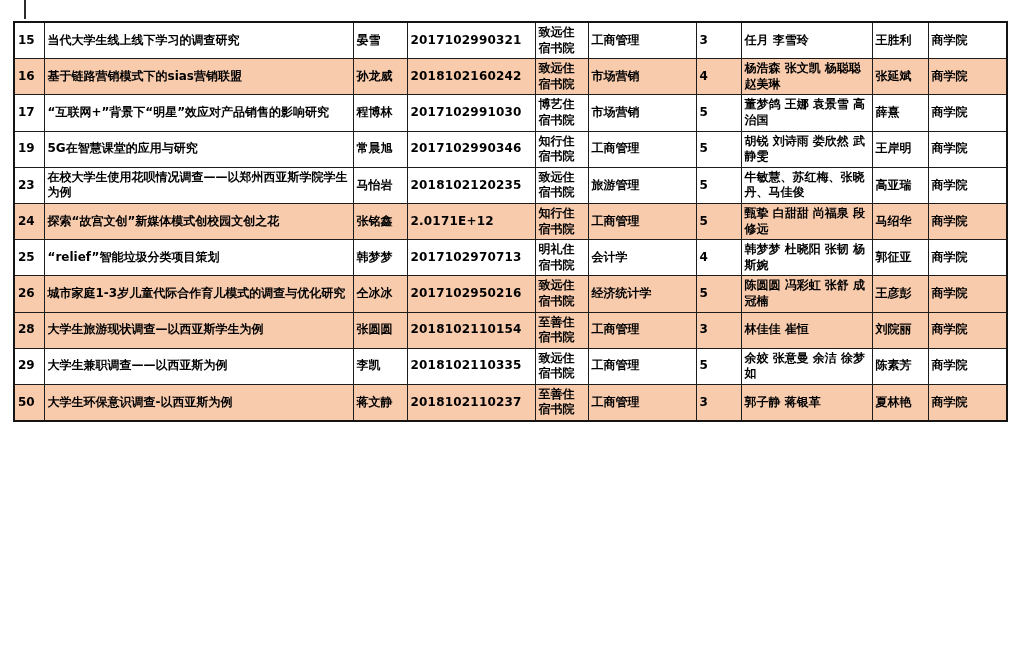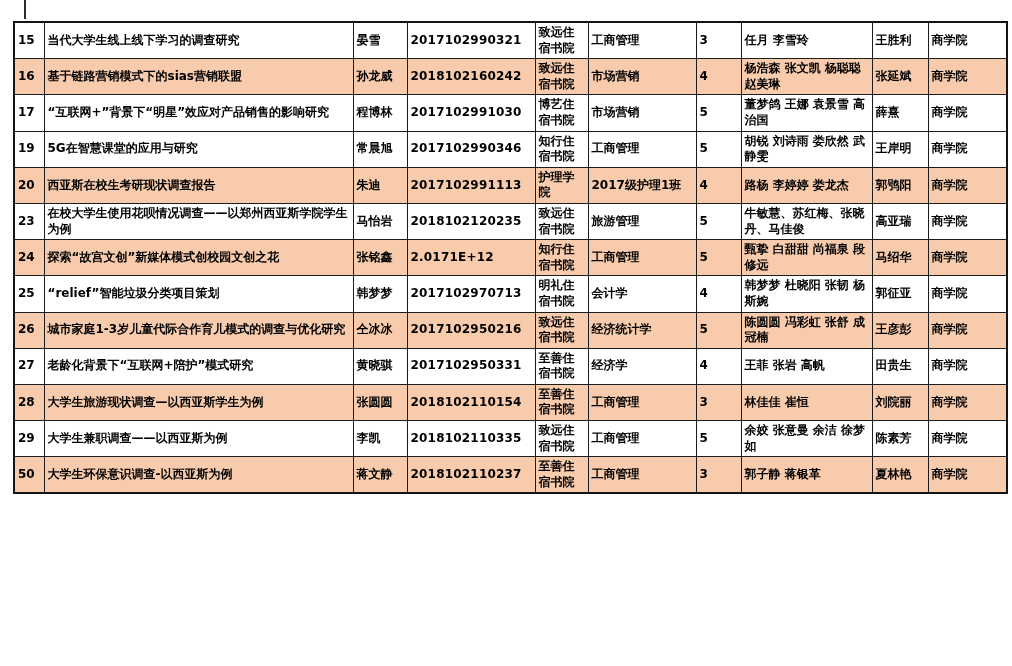--- a/index.html
+++ b/index.html
@@ -110,32 +110,20 @@
           <td class="c-title">5G在智慧课堂的应用与研究</td>
           <td class="c-leader">常晨旭</td>
           <td class="c-student_id">2017102990346</td>
           <td class="c-college">知行住宿书院</td>
           <td class="c-major">工商管理</td>
           <td class="c-count">5</td>
           <td class="c-members">胡锐 刘诗雨 娄欣然 武静雯</td>
           <td class="c-instructor">王岸明</td>
           <td class="c-school">商学院</td>
         </tr>
-        <tr class="alt">
-          <td class="c-no">20</td>
-          <td class="c-title">西亚斯在校生考研现状调查报告</td>
-          <td class="c-leader">朱迪</td>
-          <td class="c-student_id">2017102991113</td>
-          <td class="c-college">护理学院</td>
-          <td class="c-major">2017级护理1班</td>
-          <td class="c-count">4</td>
-          <td class="c-members">路杨 李婷婷 娄龙杰</td>
-          <td class="c-instructor">郭鸮阳</td>
-          <td class="c-school">商学院</td>
-        </tr>
         <tr>
           <td class="c-no">23</td>
           <td class="c-title">在校大学生使用花呗情况调查——以郑州西亚斯学院学生为例</td>
           <td class="c-leader">马怡岩</td>
           <td class="c-student_id">2018102120235</td>
           <td class="c-college">致远住宿书院</td>
           <td class="c-major">旅游管理</td>
           <td class="c-count">5</td>
           <td class="c-members">牛敏慧、苏红梅、张晓丹、马佳俊</td>
           <td class="c-instructor">高亚瑞</td>
@@ -170,32 +158,20 @@
           <td class="c-title">城市家庭1-3岁儿童代际合作育儿模式的调查与优化研究</td>
           <td class="c-leader">仝冰冰</td>
           <td class="c-student_id">2017102950216</td>
           <td class="c-college">致远住宿书院</td>
           <td class="c-major">经济统计学</td>
           <td class="c-count">5</td>
           <td class="c-members">陈圆圆  冯彩虹 张舒 成冠楠</td>
           <td class="c-instructor">王彦彭</td>
           <td class="c-school">商学院</td>
         </tr>
-        <tr>
-          <td class="c-no">27</td>
-          <td class="c-title">老龄化背景下“互联网+陪护”模式研究</td>
-          <td class="c-leader">黄晓骐</td>
-          <td class="c-student_id">2017102950331</td>
-          <td class="c-college">至善住宿书院</td>
-          <td class="c-major">经济学</td>
-          <td class="c-count">4</td>
-          <td class="c-members">王菲 张岩 高帆</td>
-          <td class="c-instructor">田贵生</td>
-          <td class="c-school">商学院</td>
-        </tr>
         <tr class="alt">
           <td class="c-no">28</td>
           <td class="c-title">大学生旅游现状调查—以西亚斯学生为例</td>
           <td class="c-leader">张圆圆</td>
           <td class="c-student_id">2018102110154</td>
           <td class="c-college">至善住宿书院</td>
           <td class="c-major">工商管理</td>
           <td class="c-count">3</td>
           <td class="c-members">林佳佳 崔恒</td>
           <td class="c-instructor">刘院丽</td>

